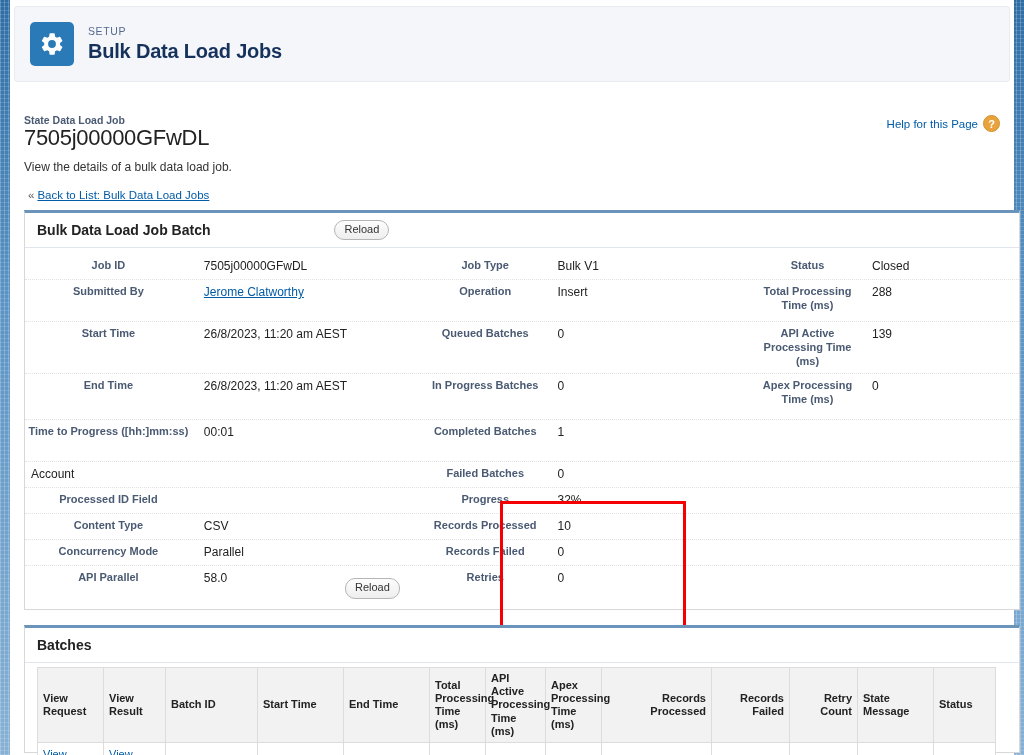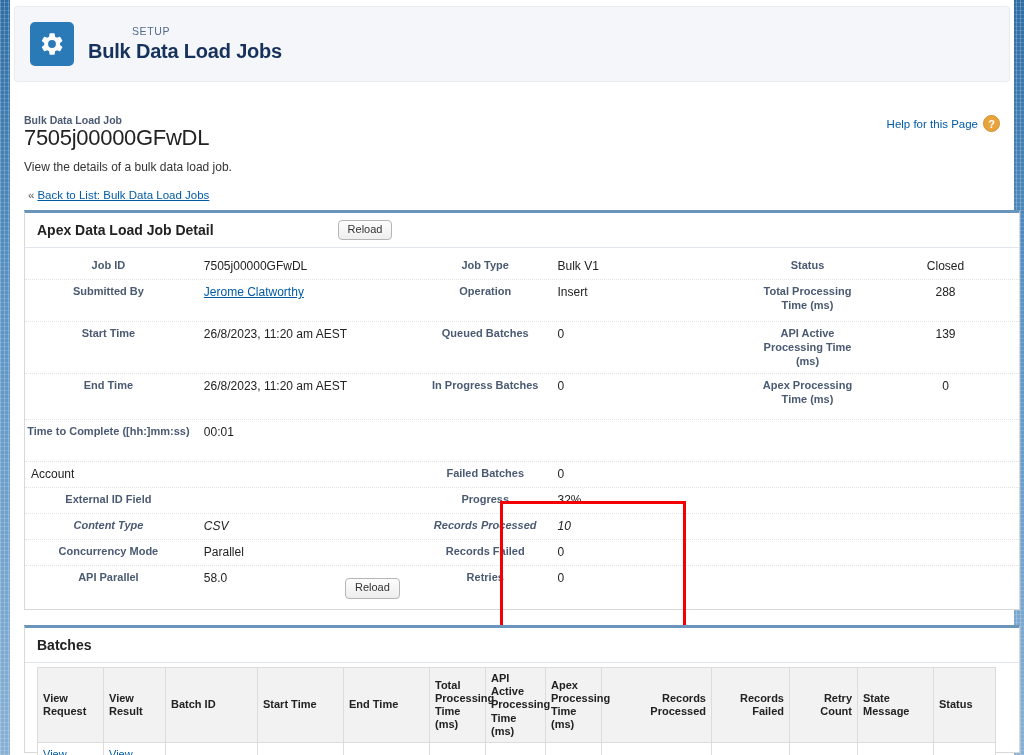--- a/index.html
+++ b/index.html
@@ -53,21 +53,20 @@
     flex: 0 0 auto;
   }
   .setup-icon svg { display:block; }
   .setup-titles { margin-left: 14px; line-height: 1.1; }
   .setup-eyebrow {
     font-size: 10.5px;
     color: #54698d;
     letter-spacing: .6px;
     text-transform: uppercase;
     margin-bottom: 3px;
-    margin-left: 44px;
   }
   .setup-title {
     font-size: 20px;
     font-weight: bold;
     color: #16325c;
     letter-spacing: -.2px;
   }
   
   .page-body {
     position: absolute;
@@ -125,21 +124,21 @@
     padding: 0 12px;
     background: #fff;
   }
   .panel-title { font-size: 14px; font-weight: bold; color: #222; }
   .btn {
     font-family: "Liberation Sans", sans-serif;
     font-size: 11px;
     color: #333;
     background: linear-gradient(#fdfdfd, #eeeeee);
     border: 1px solid #b5b5b5;
-    border-radius: 4px;
+    border-radius: 10px;
     padding: 2px 9px 3px;
     cursor: pointer;
     line-height: 1.25;
   }
   .head-reload { margin-left: 124px; }
   .footer-reload {
     position: absolute; left: 320px; bottom: 10px;
   }
   
   .detail-grid {
@@ -168,21 +167,21 @@
     font-size: 12px;
     color: #222;
     padding: 5px 0 5px 6px;
     line-height: 1.25;
   }
   .c1 .lbl { width: 172px; }
   .c1 .val { width: 228px; }
   .c2 .lbl { width: 125px; }
   .c2 .val { width: 205px; }
   .c3 .lbl { width: 110px; }
-  .c3 .val { width: 154px; text-align: center; }
+  .c3 .val { width: 154px; }
   .val a { color:#015ba7; text-decoration: underline; cursor:pointer; }
   
   #red-box {
     position: absolute;
     left: 475px; top: 288px;
     width: 186px; height: 144px;
     border: 3px solid #f40000;
     box-sizing: border-box;
     pointer-events: none;
   }
@@ -233,36 +232,36 @@
     </svg>
   </div>
   <div class="setup-titles">
     <div class="setup-eyebrow">SETUP</div>
     <div class="setup-title">Bulk Data Load Jobs</div>
   </div>
 </div>
 
 <div class="page-body">
 
-  <div class="rec-eyebrow">Bulk Data Load Job</div>
+  <div class="rec-eyebrow">State Data Load Job</div>
   <div class="rec-title">7505j00000GFwDL</div>
   <div class="rec-desc">View the details of a bulk data load job.</div>
 
   <div class="back-link">
     <span class="chev">«</span><a>Back to List: Bulk Data Load Jobs</a>
   </div>
 
   <div class="help-link">
     <a>Help for this Page</a>
     <span class="help-q">?</span>
   </div>
 
   <div class="panel" id="detail-panel">
     <div class="panel-head">
-      <span class="panel-title">Apex Data Load Job Detail</span>
+      <span class="panel-title">Bulk Data Load Job Batch</span>
       <button class="btn head-reload">Reload</button>
     </div>
 
     <div class="detail-grid" id="detail-grid">
         <div class="drow" style="min-height: 22px;">
           <div class="cell c1">
             <div class="lbl">Job ID</div>
             <div class="val">7505j00000GFwDL</div>
           </div>
           <div class="cell c2">
@@ -311,56 +310,60 @@
             <div class="lbl">In Progress Batches</div>
             <div class="val">0</div>
           </div>
           <div class="cell c3">
             <div class="lbl">Apex Processing Time (ms)</div>
             <div class="val">0</div>
           </div>
         </div>
         <div class="drow" style="min-height: 42px;">
           <div class="cell c1">
-            <div class="lbl">Time to Complete ([hh:]mm:ss)</div>
+            <div class="lbl">Time to Progress ([hh:]mm:ss)</div>
             <div class="val">00:01</div>
           </div>
+          <div class="cell c2">
+            <div class="lbl">Completed Batches</div>
+            <div class="val">1</div>
+          </div>
           <div class="cell c3">
             <div class="lbl"></div>
             <div class="val"></div>
           </div>
         </div>
         <div class="drow" style="min-height: 22px;">
           <div class="cell c1">
             <div class="val">Account</div>
           </div>
           <div class="cell c2">
             <div class="lbl">Failed Batches</div>
             <div class="val">0</div>
           </div>
           <div class="cell c3">
             <div class="lbl"></div>
             <div class="val"></div>
           </div>
         </div>
         <div class="drow" style="min-height: 22px;">
           <div class="cell c1">
-            <div class="lbl">External ID Field</div>
+            <div class="lbl">Processed ID Field</div>
             <div class="val"></div>
           </div>
           <div class="cell c2">
             <div class="lbl">Progress</div>
             <div class="val">32%</div>
           </div>
           <div class="cell c3">
             <div class="lbl"></div>
             <div class="val"></div>
           </div>
         </div>
-        <div class="drow" style="min-height: 22px; font-style: italic;">
+        <div class="drow" style="min-height: 22px;">
           <div class="cell c1">
             <div class="lbl">Content Type</div>
             <div class="val">CSV</div>
           </div>
           <div class="cell c2">
             <div class="lbl">Records Processed</div>
             <div class="val">10</div>
           </div>
           <div class="cell c3">
             <div class="lbl"></div>

